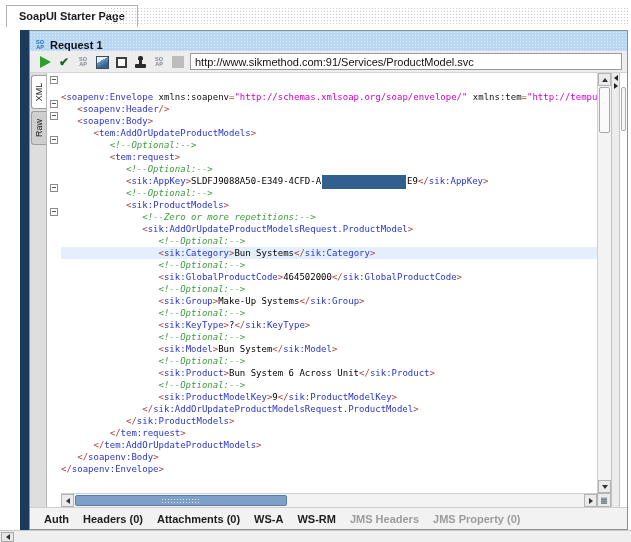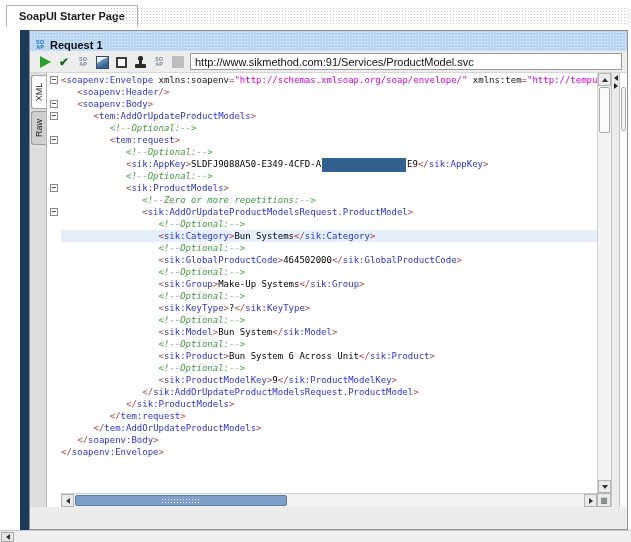--- a/index.html
+++ b/index.html
@@ -64,21 +64,21 @@
         justify-content:center;box-sizing:border-box;}
   .vtab.sel{background:#fff;}
   .vtab span{transform:rotate(-90deg);font-size:9px;color:#222;white-space:nowrap;}
 
   .fold-margin{position:absolute;left:17px;top:0;bottom:14px;width:14px;background:#fff;}
   .fold-box{position:absolute;left:3px;width:8px;height:8px;border:1px solid #8a8a8a;background:#fff;box-sizing:border-box;}
   .fold-box::after{content:"";position:absolute;left:1px;top:2px;width:4px;height:1px;background:#555;}
 
   .code{position:absolute;left:31px;right:30px;top:0;bottom:14px;overflow:hidden;
         font-family:"DejaVu Sans Mono",monospace;font-size:9px;line-height:12px;
-        white-space:pre;padding-top:1px;}
+        white-space:pre;padding-top:18px;}
   .code-line{height:12px;}
   .code-line.hl{background:var(--hl_line,#e4effb);}
   .tok-d{color:var(--syn_delim,#a8423c);}
   .tok-t{color:var(--syn_tag,#2a35c8);}
   .tok-a{color:var(--syn_attr,#111111);}
   .tok-s{color:var(--syn_string,#cc00cc);}
   .tok-c{color:var(--syn_comment,#3f9b3f);font-style:italic;}
   .tok-x{color:var(--syn_text,#000000);}
   .tok-r{display:inline-block;width:84px;height:14px;background:var(--redaction_blue,#31608f);
          vertical-align:text-bottom;margin:0 1px -3px 1px;}
@@ -233,20 +233,29 @@
           </div>
         <div class="hs-thumb">
           <span class="grip"></span>
           </div>
         <div class="hs-btn right">
           <span class="tri-right"></span>
           </div>
       </div>
     </div>
 
+    <div class="inspectors" id="inspectorTabs">
+        <span class="itab">Auth</span>
+        <span class="itab">Headers (0)</span>
+        <span class="itab">Attachments (0)</span>
+        <span class="itab">WS-A</span>
+        <span class="itab">WS-RM</span>
+        <span class="itab dis">JMS Headers</span>
+        <span class="itab dis">JMS Property (0)</span>
+      </div>
   </div>
 
   <div class="bottom-strip">
     <div class="bs-btn">
       <span class="tri-left"></span>
       </div>
   </div>
 </div>
 
 </body></html>

